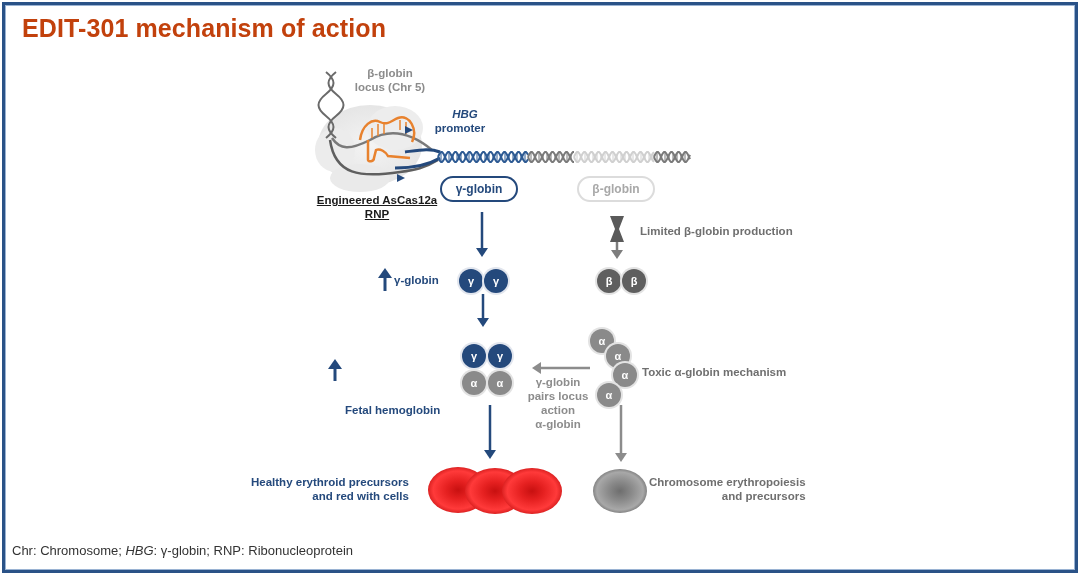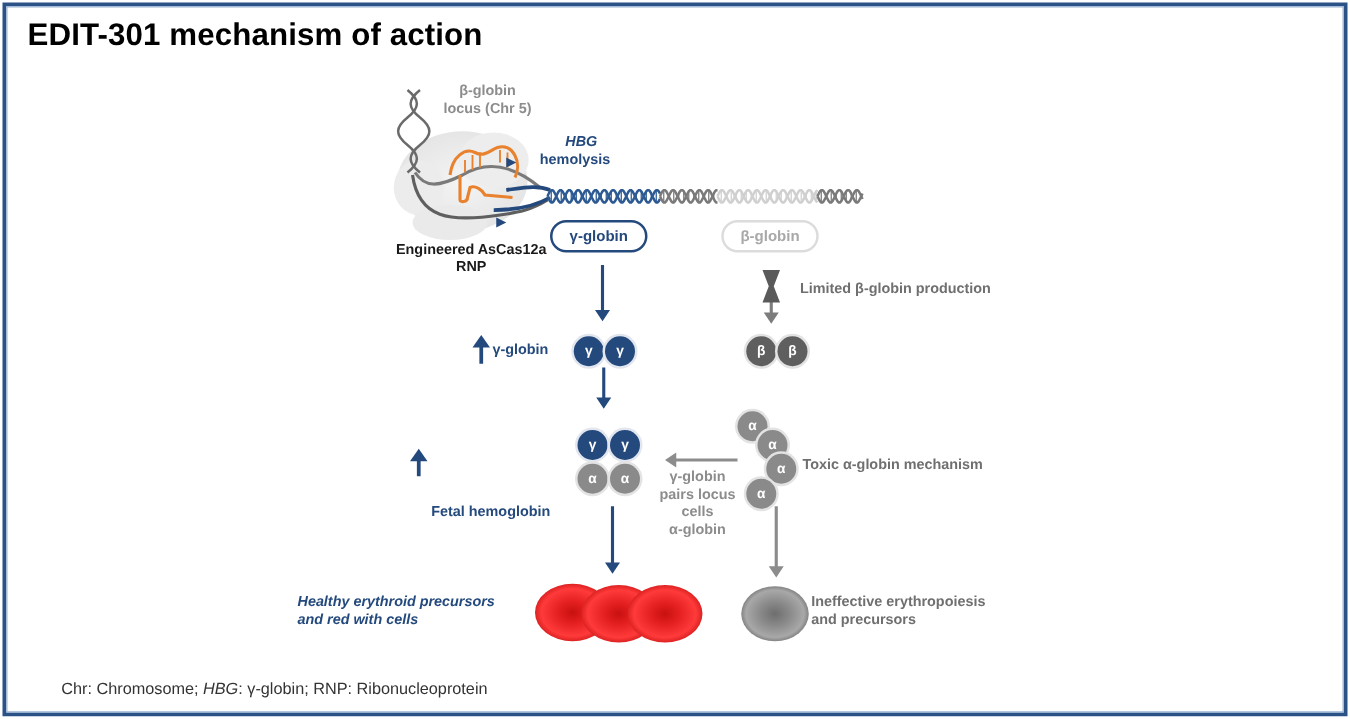--- a/index.html
+++ b/index.html
@@ -1,26 +1,26 @@
 <!DOCTYPE html>
 <html><head>
   <meta charset="utf-8">
   <style>
     html, body { margin: 0; padding: 0; background: #ffffff; }
     body { width: 1080px; height: 575px; position: relative; overflow: hidden; font-family: "Liberation Sans", sans-serif; }
     .frame { position: absolute; left: 2px; top: 2px; width: 1070px; height: 565px; border: 3px solid #2a5287; box-sizing: content-box; }
     .frame-inner { position: absolute; left: 0; top: 0; right: 0; bottom: 0; border: 1px solid #9ab3d3; }
-    .title { position: absolute; left: 22px; top: 14px; font-size: 25px; font-weight: bold; color: #000000; letter-spacing: 0.1px; }
-    .footnote { position: absolute; left: 12px; top: 543px; font-size: 13px; color: #333; margin-left: 37px; }
+    .title { position: absolute; left: 22px; top: 14px; font-size: 25px; font-weight: bold; color: #c2410c; letter-spacing: 0.1px; }
+    .footnote { position: absolute; left: 12px; top: 543px; font-size: 13px; color: #333; }
     .footnote i { font-style: italic; }
-    .lbl { position: absolute; font-weight: bold; font-size: 11.5px; line-height: 14px; white-space: nowrap; }
+    .lbl { position: absolute; font-weight: bold; font-size: 11.5px; line-height: 14px; white-space: nowrap; text-align: right; }
     .blue { color: #24497c; }
     .gray { color: #8c8c8c; }
     .dgray { color: #6f6f6f; }
-    .black { color: #1a1a1a; }
+    .black { color: #1a1a1a; text-decoration: underline; }
     .center { text-align: center; }
     svg.diagram { position: absolute; left: 0; top: 0; }
     .pill { position: absolute; border-radius: 14px; font-weight: bold; font-size: 12px; text-align: center; line-height: 22px; box-sizing: border-box; }
     .pill-gamma { left: 440px; top: 176px; width: 78px; height: 26px; border: 2.5px solid #24497c; color: #24497c; background: #fff; }
     .pill-beta { left: 577px; top: 176px; width: 78px; height: 26px; border: 2px solid #dcdcdc; color: #a8a8a8; background: #fff; }
     .ball { position: absolute; width: 24px; height: 24px; border-radius: 50%; color: #fff; font-weight: bold; font-size: 11px; text-align: center; line-height: 24px; box-shadow: 0 0 0 2px #e2e6ee; }
     .ball.g { background: #24497c; }
     .ball.a { background: #8a8a8a; box-shadow: 0 0 0 2px #e3e3e3; }
     .ball.b { background: #5f5f5f; box-shadow: 0 0 0 2px #e3e3e3; }
   </style>
@@ -207,61 +207,61 @@
 
   <ellipse cx="620" cy="491" rx="27" ry="22" fill="url(#rbcGray)"></ellipse>
 </svg>
 
 <div class="lbl gray center" style="left:348px; top:66px; width:84px;">
   <div>β-globin</div>
   <div>locus (Chr 5)</div>
 </div>
 <div class="lbl blue center" style="left:440px; top:107px; width:50px;">
   <div style="font-style:italic;">HBG</div>
-  <div style="margin-left:-10px;">hemolysis</div>
+  <div style="margin-left:-10px;">promoter</div>
 </div>
 <div class="lbl black center" style="left:302px; top:193px; width:150px;">
   <div>Engineered AsCas12a</div>
   <div>RNP</div>
 </div>
 
 <div class="pill pill-gamma">γ-globin</div>
 <div class="pill pill-beta">β-globin</div>
 
 <div class="lbl blue" style="left:394px; top:273px;">γ-globin</div>
 <div class="ball g" style="left:459px; top:269px;">γ</div>
 <div class="ball g" style="left:484px; top:269px;">γ</div>
 
 <div class="lbl blue" style="left:345px; top:364px;margin-top:39px;">Fetal hemoglobin</div>
 <div class="ball g" style="left:462px; top:344px;">γ</div>
 <div class="ball g" style="left:488px; top:344px;">γ</div>
 <div class="ball a" style="left:462px; top:371px;">α</div>
 <div class="ball a" style="left:488px; top:371px;">α</div>
 
-<div class="lbl blue" style="left:238px; top:475px;font-style:italic;">
+<div class="lbl blue" style="left:251px; top:475px;">
   <div>Healthy erythroid precursors</div>
   <div>and red with cells</div>
 </div>
 
 <div class="lbl dgray" style="left:640px; top:224px;">Limited β-globin production</div>
 <div class="ball b" style="left:597px; top:269px;">β</div>
 <div class="ball b" style="left:622px; top:269px;">β</div>
 
 <div class="ball a" style="left:590px; top:329px;">α</div>
 <div class="ball a" style="left:606px; top:344px;">α</div>
 <div class="ball a" style="left:613px; top:363px;">α</div>
 <div class="ball a" style="left:597px; top:383px;">α</div>
 
 <div class="lbl dgray" style="left:642px; top:365px;">Toxic α-globin mechanism</div>
 
 <div class="lbl gray center" style="left:525px; top:375px; width:66px;">
   <div>γ-globin</div>
   <div>pairs locus</div>
-  <div>cells</div>
+  <div>action</div>
   <div>α-globin</div>
 </div>
 
 <div class="lbl dgray" style="left:649px; top:475px;">
-  <div>Ineffective erythropoiesis</div>
+  <div>Chromosome erythropoiesis</div>
   <div>and precursors</div>
 </div>
 
 <div class="footnote"><span>Chr: Chromosome; </span><i>HBG</i><span>: γ-globin; RNP: Ribonucleoprotein</span></div>
 
 </body></html>

